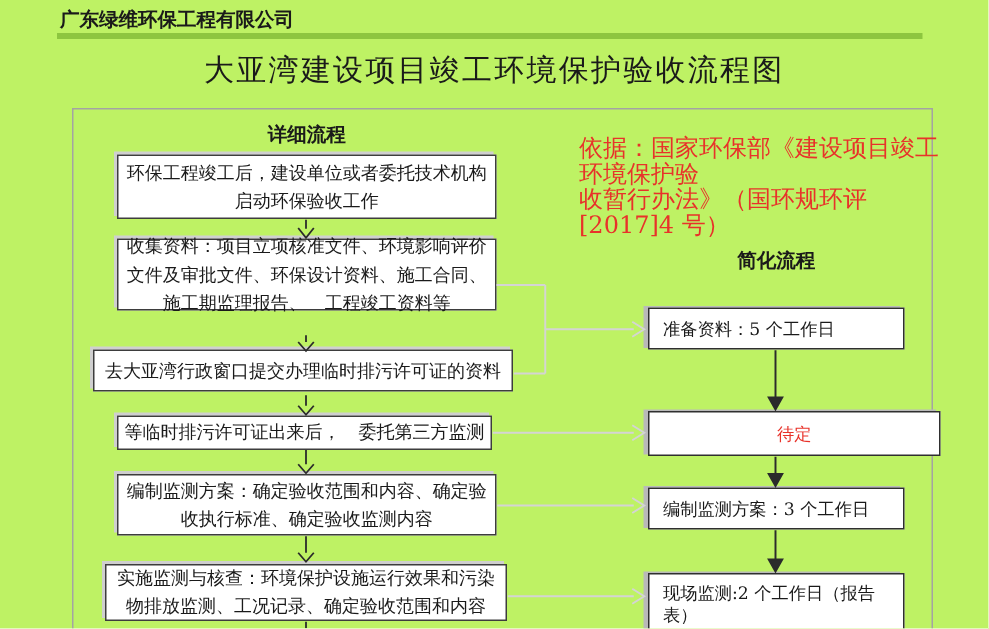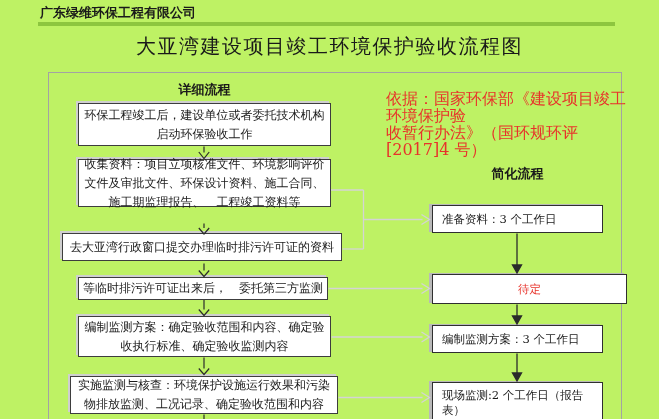--- a/index.html
+++ b/index.html
@@ -75,21 +75,21 @@
   <div class="lbox db1">收集资料：项目立项核准文件、环境影响评价
 文件及审批文件、环保设计资料、施工合同、
 施工期监理报告、　工程竣工资料等</div>
   <div class="lbox db2">去大亚湾行政窗口提交办理临时排污许可证的资料</div>
   <div class="lbox db4">编制监测方案：确定验收范围和内容、确定验
 收执行标准、确定验收监测内容</div>
   <div class="lbox db3">等临时排污许可证出来后，　委托第三方监测</div>
   <div class="lbox db5">实施监测与核查：环境保护设施运行效果和污染
 物排放监测、工况记录、确定验收范围和内容</div>
 
-  <div class="rbox sb0">准备资料：3 个工作日</div>
+  <div class="rbox sb0">准备资料：5 个工作日</div>
   <div class="rbox sb1">待定</div>
   <div class="rbox sb2">编制监测方案：3 个工作日</div>
   <div class="rbox sb3">现场监测:2 个工作日（报告表）
 　　　　　3 个工作日（报告书）</div>
 
   <svg class="connectors" width="659" height="419" viewBox="0 0 659 419">
 
     <g stroke="var(--arrow-black)" stroke-width="1.2" fill="none">
       <path d="M204,146.5 V152.5"></path>
         <polyline points="198.8,152 204,158.5 209.2,152"></polyline>

